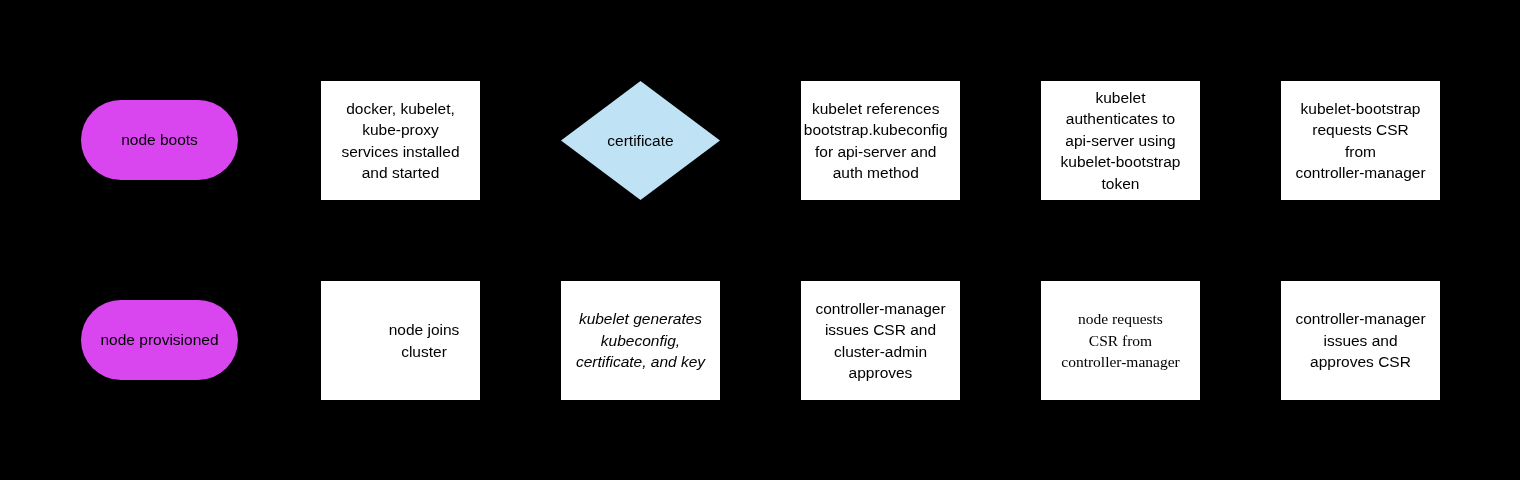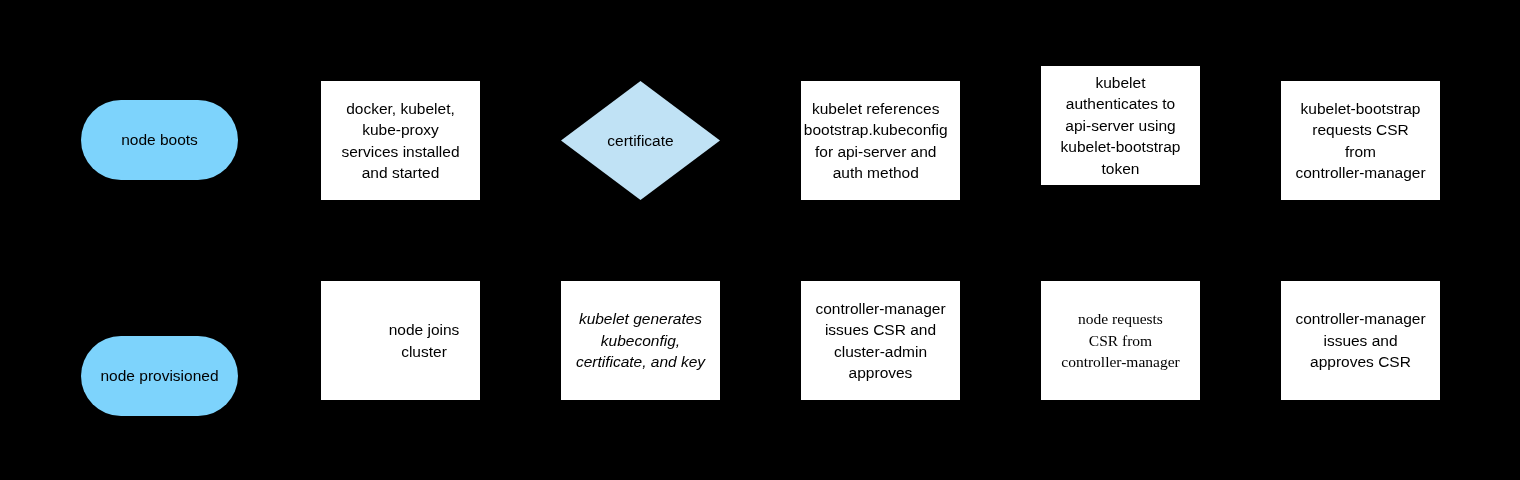--- a/index.html
+++ b/index.html
@@ -30,21 +30,21 @@
     display: block;
     width: 100%;
     white-space: pre-line;
   }
   
   .shape-rect {
     background: #ffffff;
   }
   
   .shape-pill {
-    background: #7dd3fc;
+    background: #d946ef;
     border-radius: 999px;
     align-items: center;
   }
   
   .shape-diamond {
     background: transparent;
   }
   .shape-diamond .diamond-bg {
     position: absolute;
     left: 0;
@@ -87,36 +87,36 @@
     <span class="label">certificate</span>
   </div>
 
   <div class="node shape-rect overflow-text" style="left:801px; top:81px; width:159px; height:119px;">
     <span class="label">kubelet references
 bootstrap.kubeconfig
 for api-server and
 auth method</span>
   </div>
 
-  <div class="node shape-rect" style="left:1041px; top:66px; width:159px; height:119px;">
+  <div class="node shape-rect" style="left:1041px; top:81px; width:159px; height:119px;">
     <span class="label">kubelet
 authenticates to
 api-server using
 kubelet-bootstrap
 token</span>
   </div>
 
   <div class="node shape-rect" style="left:1281px; top:81px; width:159px; height:119px;">
     <span class="label">kubelet-bootstrap
 requests CSR
 from
 controller-manager</span>
   </div>
 
-  <div class="node shape-pill" style="left:81px; top:300px; width:157px; height:80px;margin-top:36px;">
+  <div class="node shape-pill" style="left:81px; top:300px; width:157px; height:80px;">
     <span class="label">node provisioned</span>
   </div>
 
   <div class="node shape-rect" style="left:321px; top:281px; width:159px; height:119px;padding-left:47px;">
     <span class="label">node joins cluster</span>
   </div>
 
   <div class="node shape-rect" style="left:561px; top:281px; width:159px; height:119px;font-style:italic;">
     <span class="label">kubelet generates
 kubeconfig,

